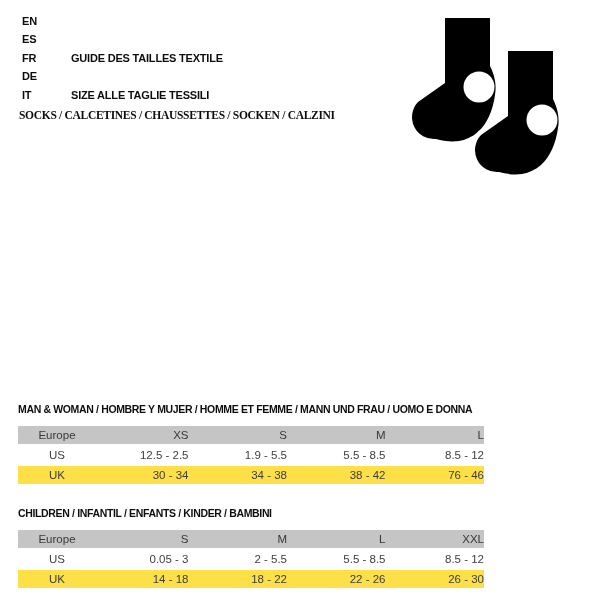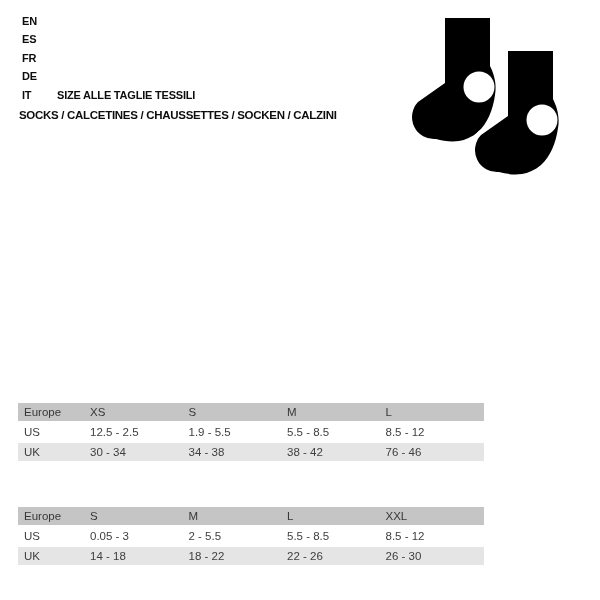--- a/index.html
+++ b/index.html
@@ -26,32 +26,34 @@
     top: 12px;
   }
   .lang-row {
     display: flex;
     line-height: 18.4px;
     font-size: 11px;
     font-weight: 700;
     letter-spacing: -0.2px;
     color: #0d0d0d;
     white-space: nowrap;
+    gap: 14px;
   }
   .lang-code { width: 35px; }
 
   .category-heading {
     position: absolute;
     left: 19px;
     top: 109px;
     font-size: 11.5px;
     font-weight: 700;
     letter-spacing: -0.3px;
     color: #0d0d0d;
     white-space: nowrap;
+    font-family: Liberation Serif, serif;
   }
 
   
   .socks-wrap {
     position: absolute;
     left: 405px;
     top: 10px;
     width: 170px;
     height: 172px;
   }
@@ -78,38 +80,39 @@
     display: grid;
     grid-template-columns: 72px 1fr 1fr 1fr 1fr;
     height: 18px;
     margin-bottom: 2px;
     align-items: center;
     font-size: 11.5px;
     color: #3e3e3e;
   }
   .tbl-row.head  { background: #c5c5c5; color: #383838; }
   .tbl-row.even  { background: #ffffff; }
-  .tbl-row.odd   { background: #e5e5e5; }
-  .cell { text-align: left; white-space: nowrap; }
-  .cell.first { text-align: left; padding-left: 6px; }
+  .tbl-row.odd   { background: #fde047; }
+  .cell { text-align: right; white-space: nowrap; }
+  .cell.first { text-align: center; padding-left: 6px; }
 </style>
 </head>
 <body>
 
 <div class="stage">
 
   <div class="lang-list">
     <div class="lang-row">
       <span class="lang-code">EN</span>
     </div>
     <div class="lang-row">
       <span class="lang-code">ES</span>
     </div>
     <div class="lang-row">
       <span class="lang-code">FR</span>
+      <span class="lang-label">GUIDE DES TAILLES TEXTILE</span>
     </div>
     <div class="lang-row">
       <span class="lang-code">DE</span>
     </div>
     <div class="lang-row">
       <span class="lang-code">IT</span>
       <span class="lang-label">SIZE ALLE TAGLIE TESSILI</span>
     </div>
   </div>
 
@@ -134,20 +137,21 @@
         <g transform="translate(63,33)">
           <use href="#sock" fill="none" stroke="#ffffff" stroke-width="9"></use>
           <use href="#sock" fill="#000000"></use>
           <circle cx="64" cy="69" r="15.5" fill="#ffffff"></circle>
         </g>
       </g>
     </svg>
   </div>
 
   <div class="size-table adults">
+    <div class="tbl-title">MAN &amp; WOMAN / HOMBRE Y MUJER / HOMME ET FEMME / MANN UND FRAU / UOMO E DONNA</div>
     <div class="tbl-row head">
       <span class="cell first">Europe</span>
       <span class="cell">XS</span>
       <span class="cell">S</span>
       <span class="cell">M</span>
       <span class="cell">L</span>
     </div>
     <div class="tbl-row even">
       <span class="cell first">US</span>
       <span class="cell">12.5 - 2.5</span>
@@ -158,20 +162,21 @@
     <div class="tbl-row odd">
       <span class="cell first">UK</span>
       <span class="cell">30 - 34</span>
       <span class="cell">34 - 38</span>
       <span class="cell">38 - 42</span>
       <span class="cell">76 - 46</span>
     </div>
   </div>
 
   <div class="size-table children">
+    <div class="tbl-title">CHILDREN / INFANTIL / ENFANTS / KINDER / BAMBINI</div>
     <div class="tbl-row head">
       <span class="cell first">Europe</span>
       <span class="cell">S</span>
       <span class="cell">M</span>
       <span class="cell">L</span>
       <span class="cell">XXL</span>
     </div>
     <div class="tbl-row even">
       <span class="cell first">US</span>
       <span class="cell">0.05 - 3</span>

